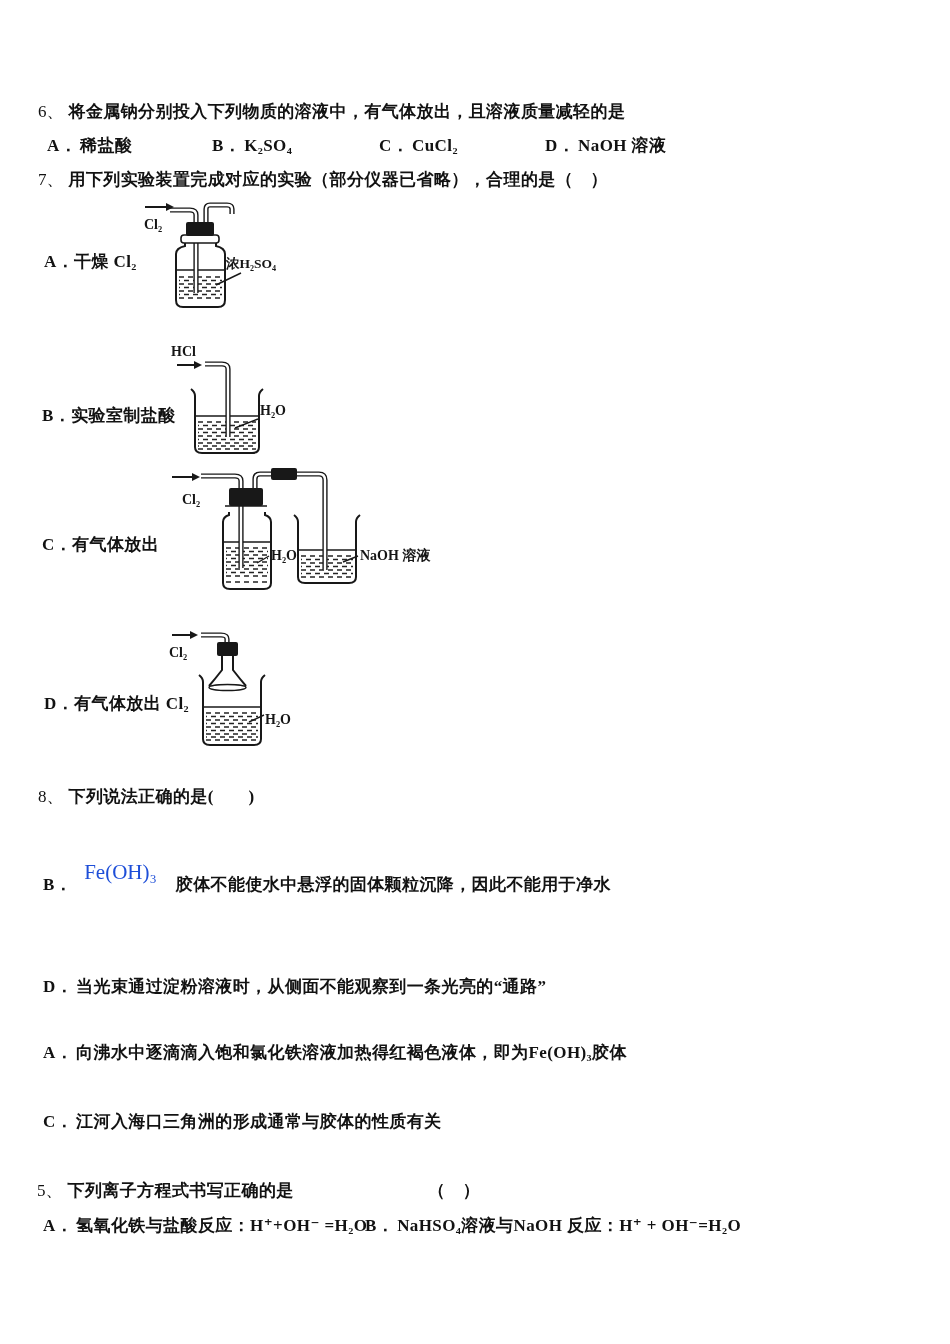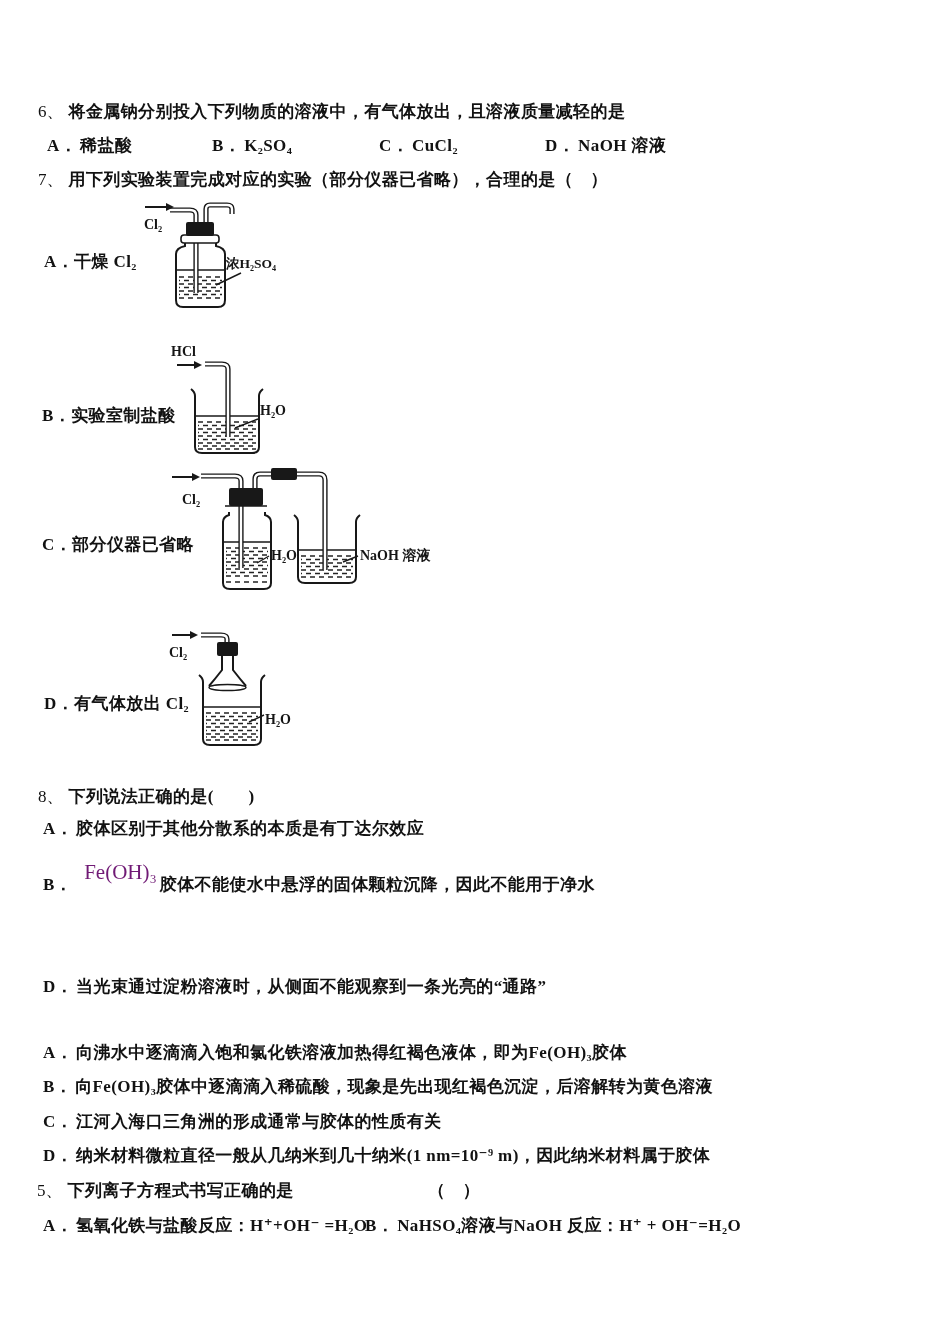--- a/index.html
+++ b/index.html
@@ -2,22 +2,22 @@
 <html><head>
 <meta charset="utf-8">
 <style>
   html,body{margin:0;padding:0;background:#ffffff;}
   .page{position:relative;width:792px;height:1344px;background:#ffffff;overflow:hidden;
         font-family:"Liberation Serif","DejaVu Serif",serif;color:#121212;}
   .line{position:absolute;font-size:17px;font-weight:700;letter-spacing:.4px;
         white-space:nowrap;line-height:1.25;}
   .qnum{font-weight:400;margin-right:5px;letter-spacing:0;}
   .okey{margin-right:3px;}
-  .formula{position:relative;top:-11px;font-size:21px;font-weight:400;color:#701a75;
-           letter-spacing:0;margin:0 3px 0 9px;font-family:"Liberation Serif","DejaVu Serif",serif;}
+  .formula{position:relative;top:-11px;font-size:21px;font-weight:400;color:#1d4ed8;
+           letter-spacing:0;margin:0 19px 0 9px;font-family:"Liberation Serif","DejaVu Serif",serif;}
   .diagram{position:absolute;}
   svg text{font-family:"Liberation Serif","DejaVu Serif",serif;font-weight:700;fill:#161616;}
   .tube-out{fill:none;stroke:#181818;stroke-width:5.2;stroke-linecap:butt;stroke-linejoin:round;}
   .tube-in{fill:none;stroke:#ffffff;stroke-width:2.4;stroke-linecap:butt;stroke-linejoin:round;}
   .glass{fill:none;stroke:#181818;stroke-width:2;}
   .thin{fill:none;stroke:#181818;stroke-width:1.4;}
   .dash{fill:none;stroke:#232323;stroke-width:1.3;stroke-dasharray:5 4;}
   .arrowline{stroke:#181818;stroke-width:2;}
   .arrowhead{fill:#181818;}
 </style>
@@ -73,21 +73,21 @@
     <path class="dash" style="stroke-dashoffset:4" d="M33,87.5 H91 M33,94.5 H91 M33,101.5 H91 M33,108 H91"></path>
     <path class="tube-out" d="M40,26 H57 Q63,26 63,31 V99"></path>
     <path class="tube-in" d="M40,26 H57 Q63,26 63,31 V99"></path>
     <text x="6" y="18" font-size="14">HCl</text>
     <line class="arrowline" x1="12" y1="27" x2="29" y2="27"></line>
     <polygon class="arrowhead" points="29,23 37,27 29,31"></polygon>
     <line class="thin" x1="93" y1="81" x2="70" y2="90"></line>
     <text x="95" y="77" font-size="14">H₂O</text>
   </svg>
 
-  <div class="line" style="left:42px;top:534px">C．部分仪器已省略</div>
+  <div class="line" style="left:42px;top:534px">C．有气体放出</div>
   <svg class="diagram" style="left:165px;top:462px" width="290" height="135" viewBox="0 0 290 135">
     <path class="glass" d="M64,50 V53 Q58,55 58,60 V121 Q58,127 65,127 H99 Q106,127 106,121 V60 Q106,55 100,53 V50"></path>
     <path class="thin" d="M58,80 H106"></path>
     <path class="dash" d="M61,86 H103 M61,93 H103 M61,100 H103 M61,107 H103 M61,114 H103 M61,120 H103"></path>
     <path class="dash" style="stroke-dashoffset:4" d="M61,89.5 H103 M61,96.5 H103 M61,103.5 H103 M61,110.5 H103"></path>
     <path class="glass" d="M129,53 Q133,56 133,60 V115 Q133,121 140,121 H184 Q191,121 191,115 V60 Q191,56 195,53"></path>
     <path class="thin" d="M133,88 H191"></path>
     <path class="dash" d="M136,94 H188 M136,101 H188 M136,108 H188 M136,115 H188"></path>
     <path class="dash" style="stroke-dashoffset:4" d="M136,97.5 H188 M136,104.5 H188 M136,111.5 H188"></path>
     <path class="tube-out" d="M36,14 H70 Q76,14 76,19 V106"></path>
@@ -121,41 +121,32 @@
     <line class="arrowline" x1="7" y1="10" x2="25" y2="10"></line>
     <polygon class="arrowhead" points="25,6 33,10 25,14"></polygon>
     <text x="4" y="32" font-size="14">Cl₂</text>
     <line class="thin" x1="99" y1="90" x2="84" y2="97"></line>
     <text x="100" y="99" font-size="14">H₂O</text>
   </svg>
 
   <div class="line" style="left:38px;top:786px">
     <span class="qnum">8、</span><span>下列说法正确的是(　　)</span>
   </div>
-  <div class="line" style="left:43px;top:818px">
-    <span class="okey">A．</span><span>胶体区别于其他分散系的本质是有丁达尔效应</span>
-  </div>
   <div class="line" style="left:43px;top:870px">
     <span class="okey">B．</span><span class="formula">Fe(OH)₃</span><span>胶体不能使水中悬浮的固体颗粒沉降，因此不能用于净水</span>
   </div>
   <div class="line" style="left:43px;top:976px">
     <span class="okey">D．</span><span>当光束通过淀粉溶液时，从侧面不能观察到一条光亮的“通路”</span>
   </div>
 
   <div class="line" style="left:43px;top:1042px">
     <span class="okey">A．</span><span>向沸水中逐滴滴入饱和氯化铁溶液加热得红褐色液体，即为Fe(OH)₃胶体</span>
   </div>
-  <div class="line" style="left:43px;top:1076px">
-    <span class="okey">B．</span><span>向Fe(OH)₃胶体中逐滴滴入稀硫酸，现象是先出现红褐色沉淀，后溶解转为黄色溶液</span>
-  </div>
   <div class="line" style="left:43px;top:1111px">
     <span class="okey">C．</span><span>江河入海口三角洲的形成通常与胶体的性质有关</span>
-  </div>
-  <div class="line" style="left:43px;top:1145px">
-    <span class="okey">D．</span><span>纳米材料微粒直径一般从几纳米到几十纳米(1 nm=10⁻⁹ m)，因此纳米材料属于胶体</span>
   </div>
 
   <div class="line" style="left:37px;top:1180px">
     <span class="qnum">5、</span><span>下列离子方程式书写正确的是</span>
   </div>
   <div class="line" style="left:428px;top:1180px">（　）</div>
   <div class="line" style="left:365px;top:1215px">
     <span class="okey">B．</span><span>NaHSO₄溶液与NaOH 反应：H⁺ + OH⁻=H₂O</span>
   </div>
   <div class="line" style="left:43px;top:1215px">

